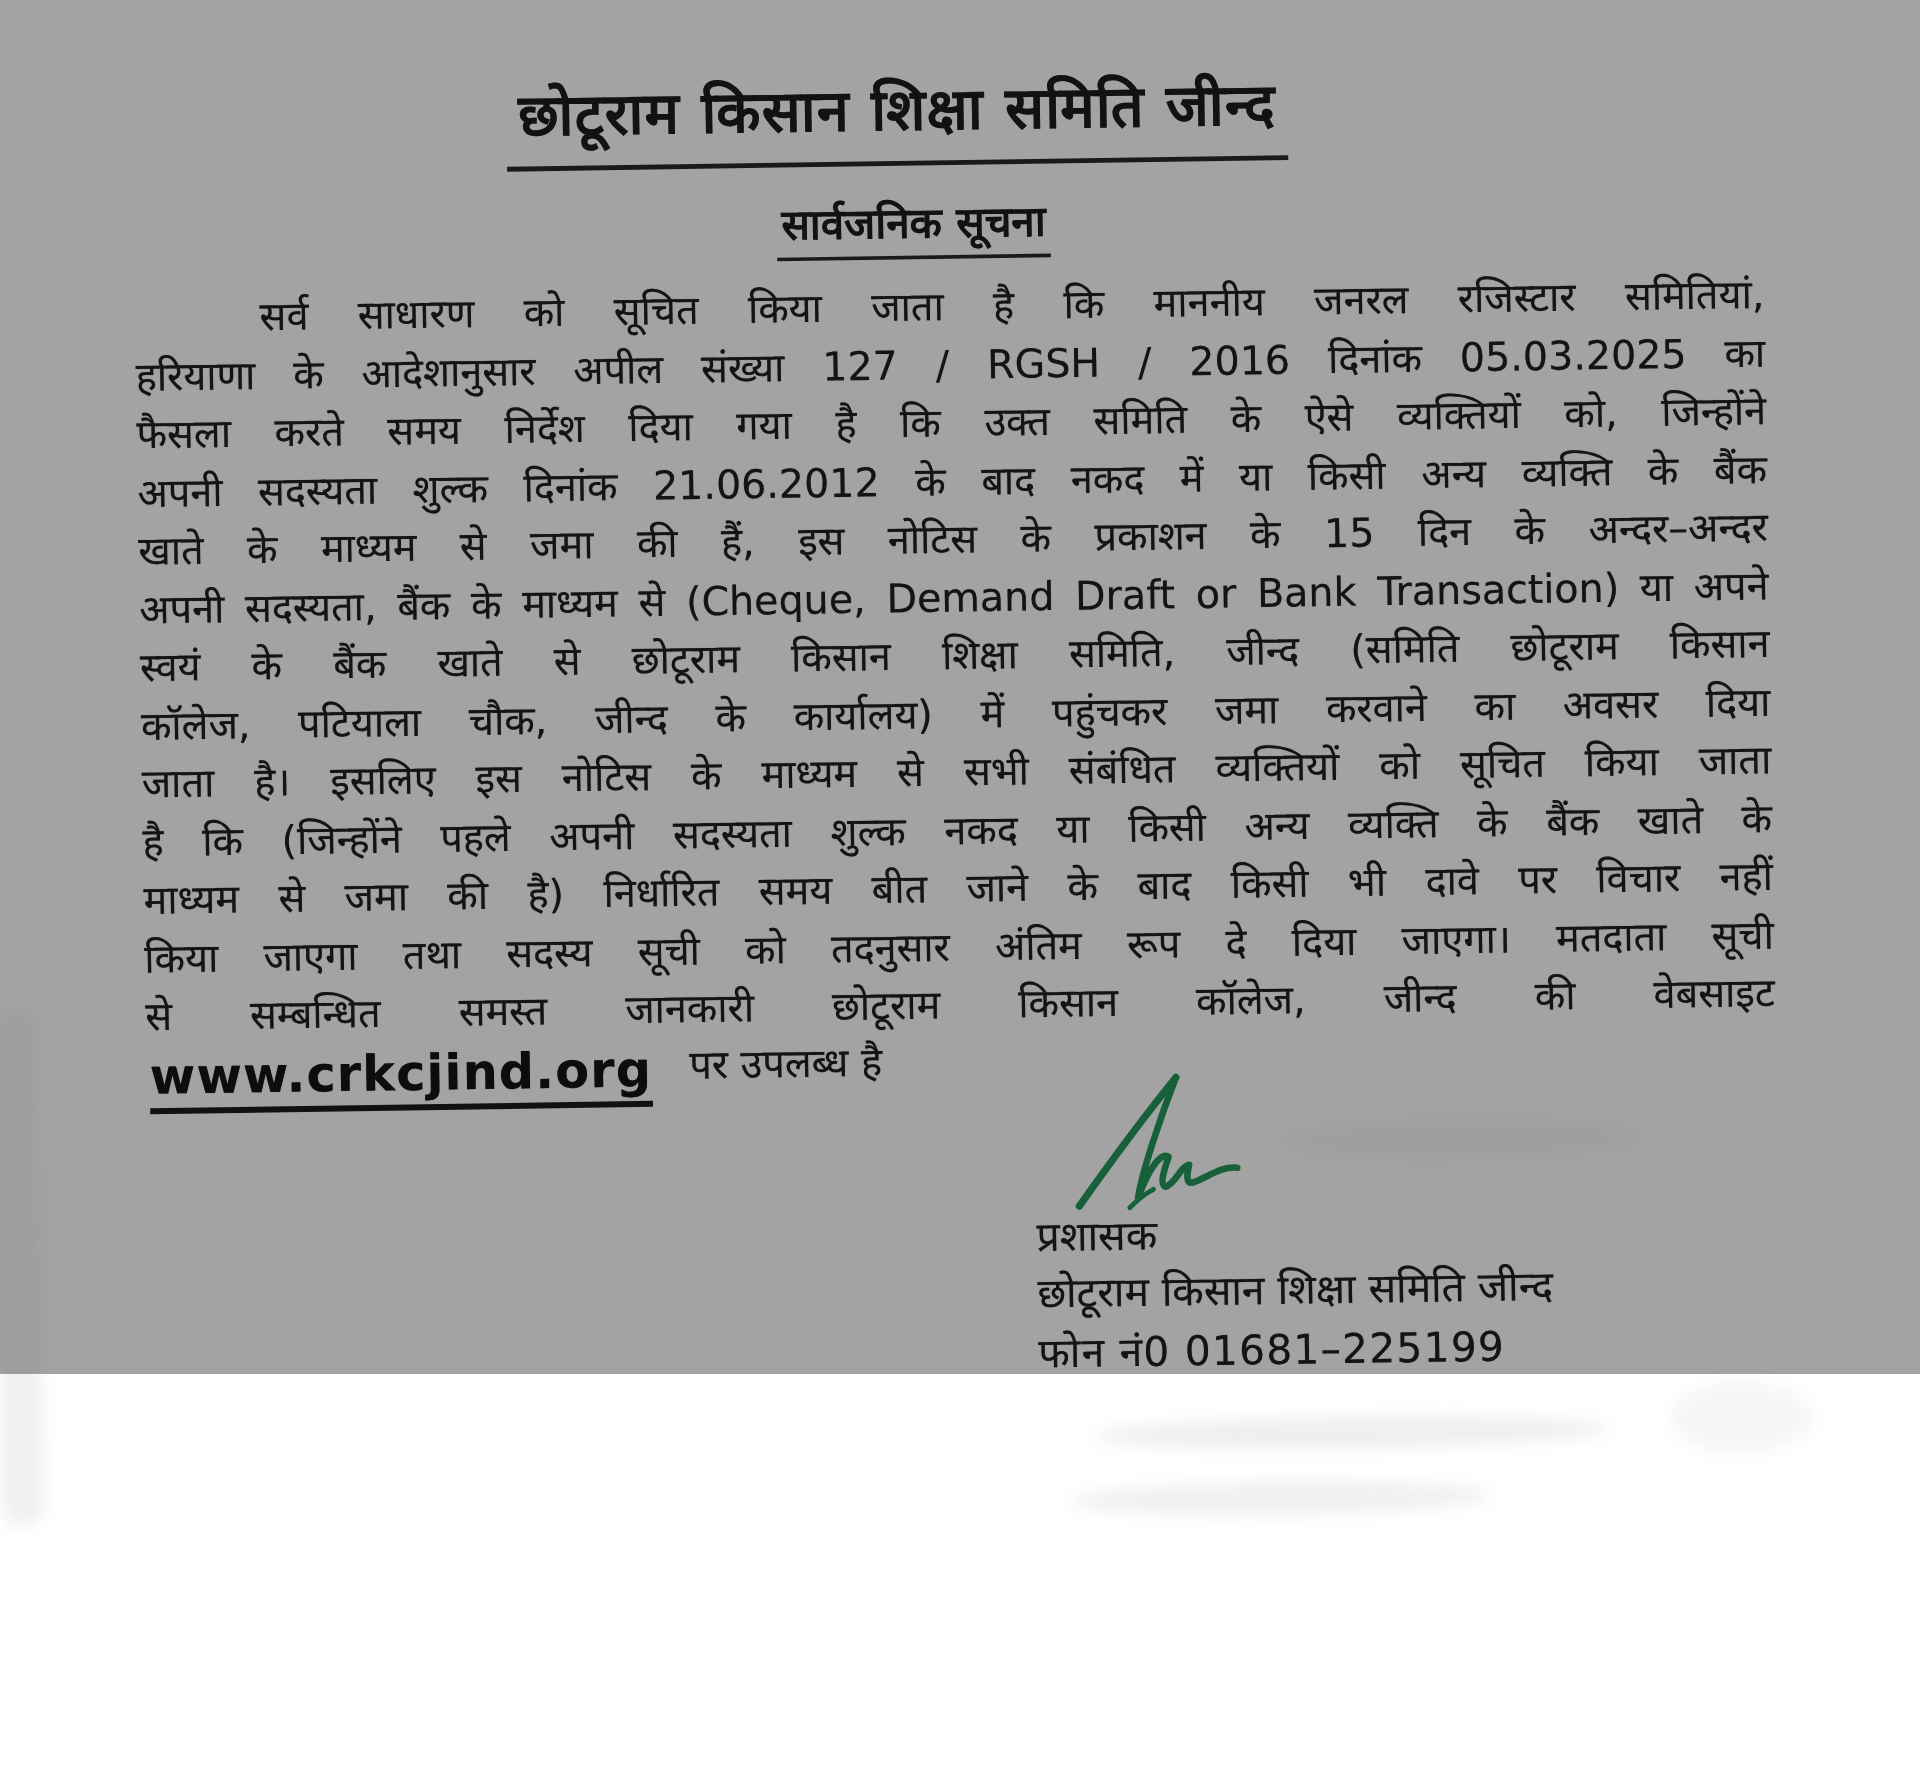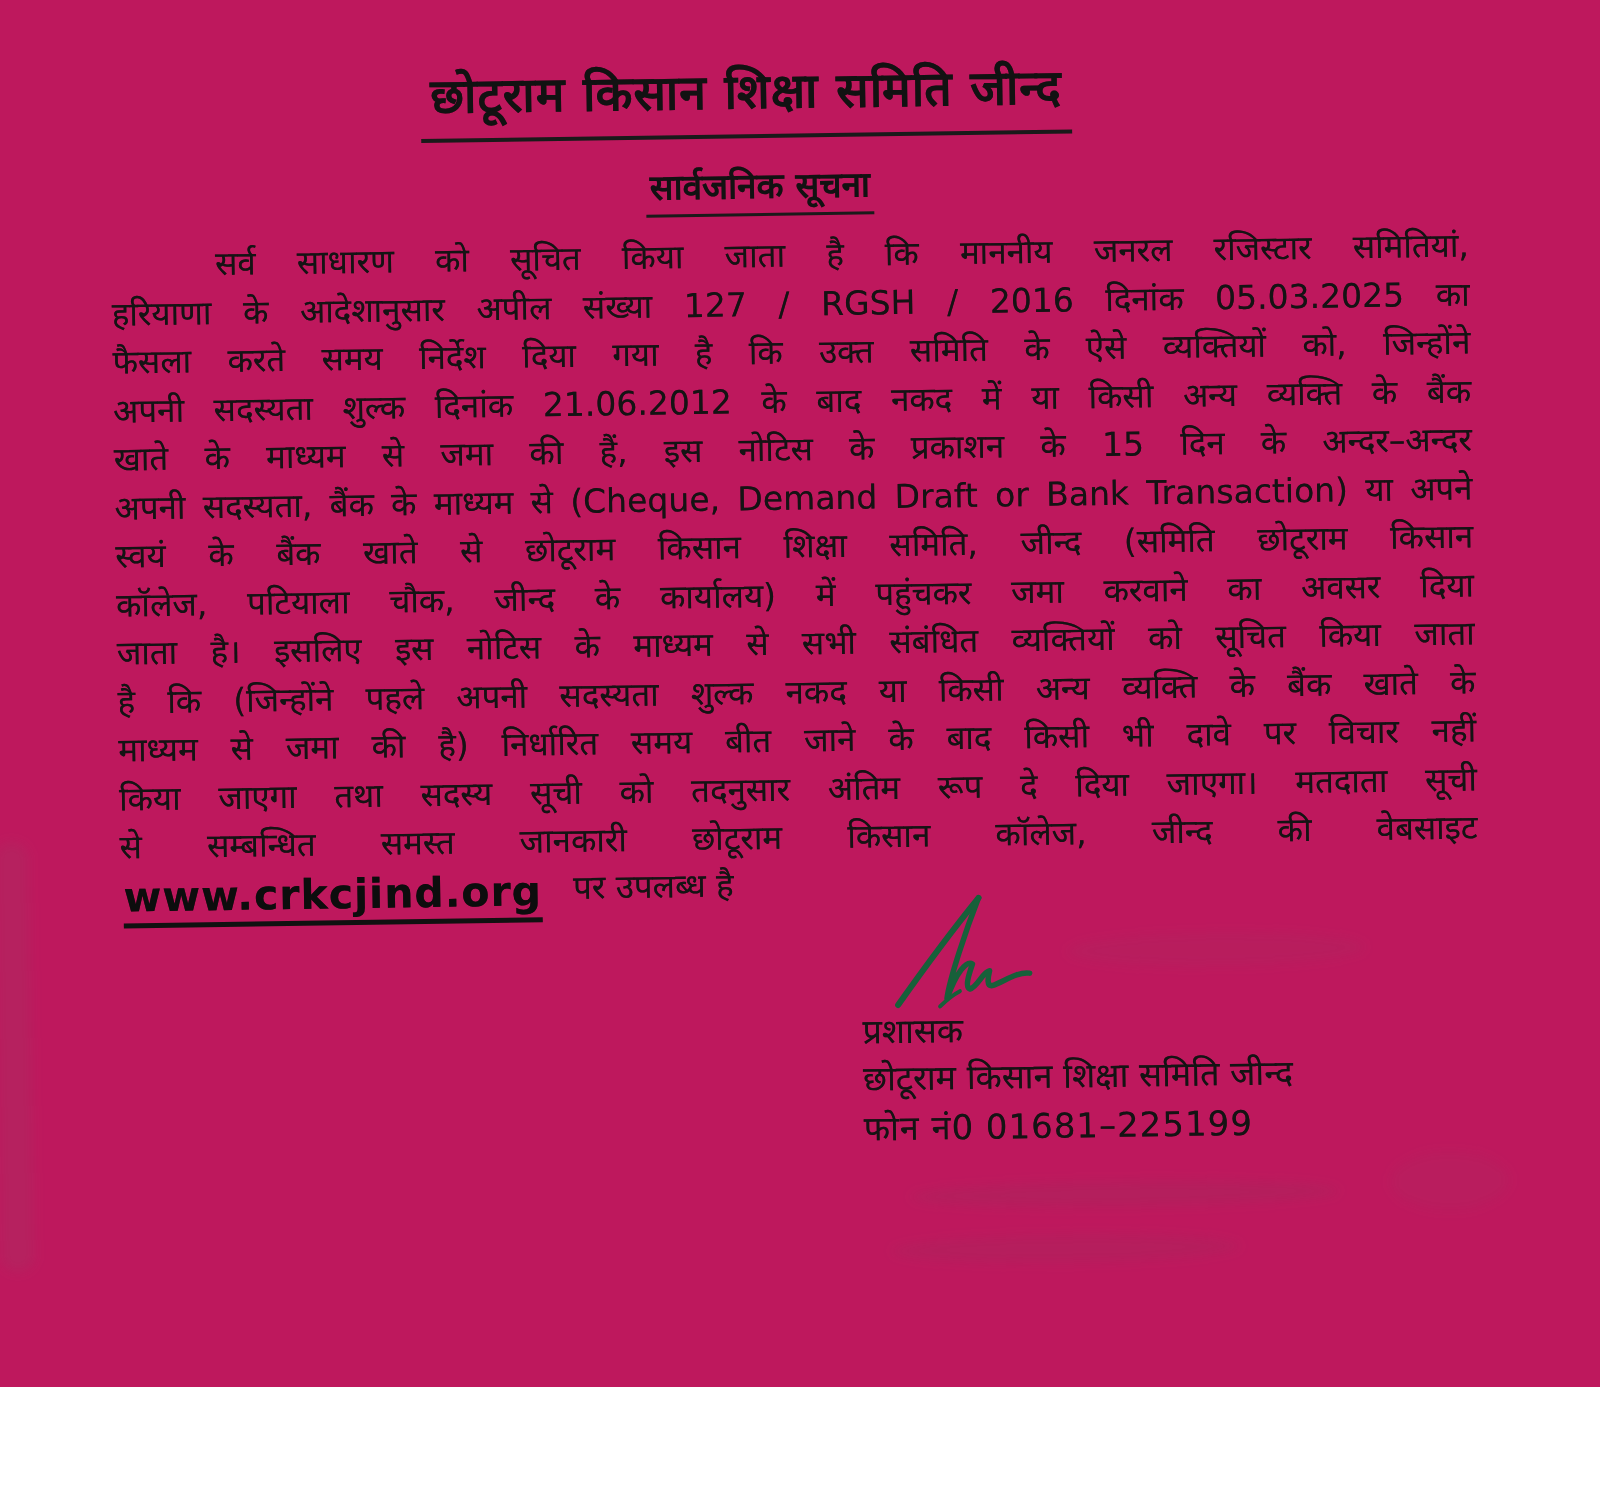--- a/index.html
+++ b/index.html
@@ -7,22 +7,22 @@
     padding: 0;
     width: 1600px;
     height: 1489px;
     background: #ffffff;
     overflow: hidden;
     font-family: "DejaVu Sans", sans-serif;
   }
   .page {
     position: relative;
     width: 1600px;
-    height: 1387px;
-    background: #be185d;
+    height: 1145px;
+    background: #a3a3a3;
   }
   
   .sheet {
     position: absolute;
     inset: 0;
     transform: rotate(-0.85deg);
     transform-origin: 52% 38%;
     color: #161616;
   }
   .title-wrap {

